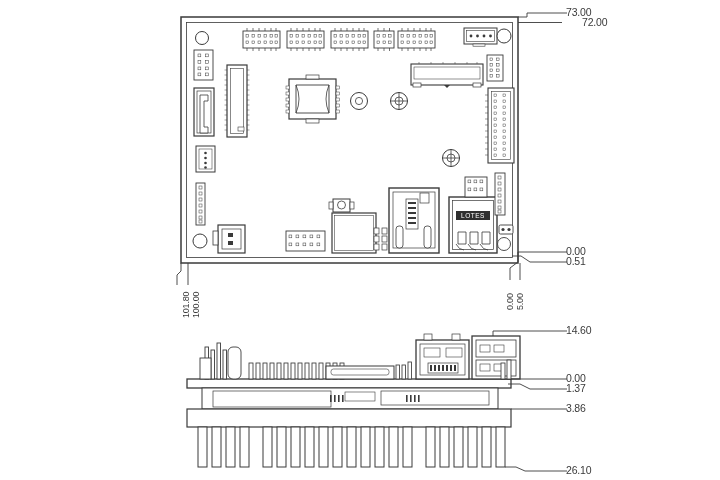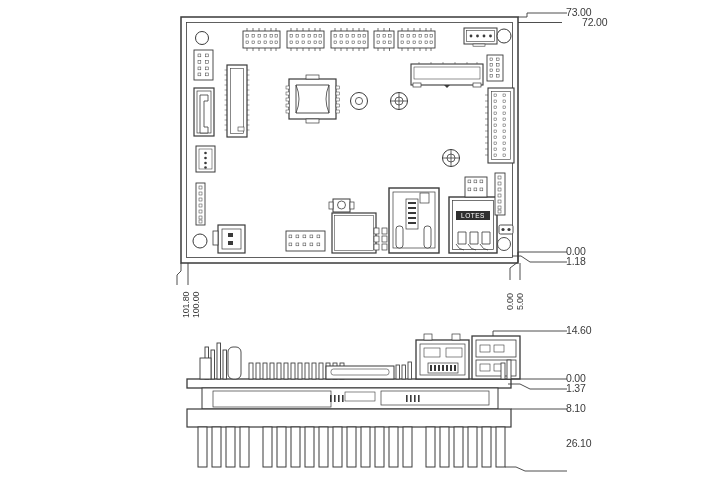--- a/index.html
+++ b/index.html
@@ -577,25 +577,25 @@
     <g stroke="#3a3a3a" fill="none" stroke-width="0.9">
       <path d="M505,467 L516,467 L525,471 L567,471"></path>
     </g>
   </g>
 </svg>
 
 <div class="dimtext" style="left:566px;top:7px;text-align:right;">73.00</div>
 <div class="dimtext" style="left:566px;top:17px;margin-left:16px;">72.00</div>
 
 <div class="dimtext" style="left:566px;top:246px;">0.00</div>
-<div class="dimtext" style="left:566px;top:256px;">1.18</div>
+<div class="dimtext" style="left:566px;top:256px;">0.51</div>
 
 <div class="dimtext rot lbl-tiny" style="left:181px;top:318px;">101.80</div>
 <div class="dimtext rot lbl-tiny" style="left:191px;top:318px;">100.00</div>
 
 <div class="dimtext rot lbl-tiny" style="left:505px;top:310px;">0.00</div>
 <div class="dimtext rot lbl-tiny" style="left:515px;top:310px;">5.00</div>
 
 <div class="dimtext" style="left:566px;top:325px;">14.60</div>
 <div class="dimtext" style="left:566px;top:373px;">0.00</div>
 <div class="dimtext" style="left:566px;top:383px;">1.37</div>
-<div class="dimtext" style="left:566px;top:403px;">8.10</div>
-<div class="dimtext" style="left:566px;top:438px;">26.10</div>
+<div class="dimtext" style="left:566px;top:403px;">3.86</div>
+<div class="dimtext" style="left:566px;top:465px;">26.10</div>
 
 </body></html>

